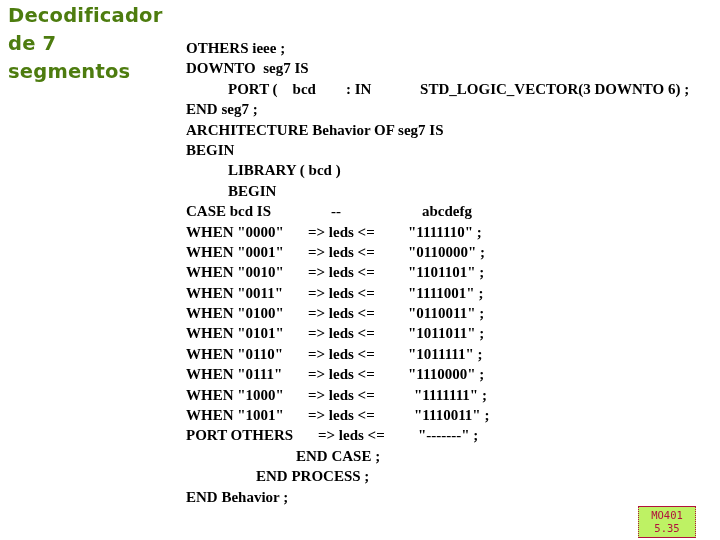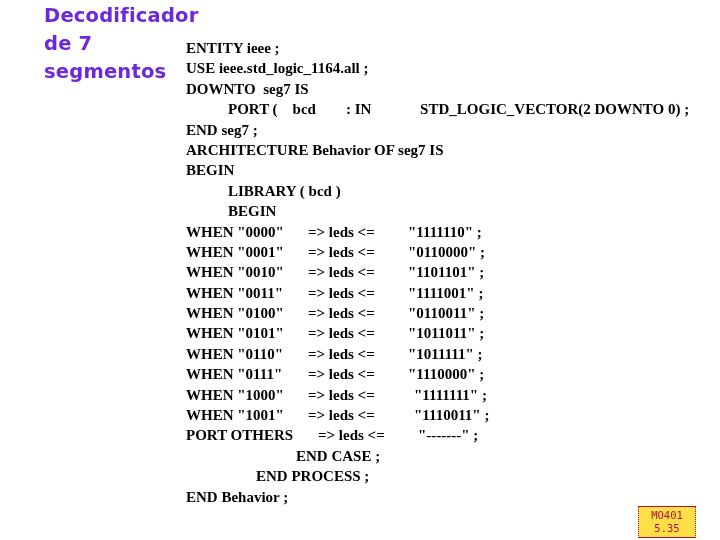--- a/index.html
+++ b/index.html
@@ -84,43 +84,47 @@
     padding: 2px 0 3px 0;
     text-align: center;
     color: #b0123c;
     font-family: "DejaVu Sans Mono", "Liberation Mono", monospace;
     font-size: 10.5px;
     line-height: 12.5px;
     border-top: 1px solid #b0123c;
     border-bottom: 1px solid #b0123c;
     border-left: 1px dotted #b0123c;
     border-right: 1px dotted #b0123c;
-    background: #fde047;
+    background: #bef264;
   }
   #ref-badge div { white-space: pre; }
 </style>
 </head>
 <body style="background: rgb(255, 255, 255);">
 
-<div id="slide-title" style="color: #6d28d9; margin-left: 36px;">Decodificador de 7 segmentos</div>
+<div id="slide-title" style="color: #4d7c0f;">Decodificador de 7 segmentos</div>
 
 <div id="code-block" style="color: rgb(0, 0, 0);">
 
   <div id="code-lines-top">
-      <div class="code-line ind-0">ENTITY ieee ;</div>
-      <div class="code-line ind-0">USE ieee.std_logic_1164.all ;</div>
+      <div class="code-line ind-0">OTHERS ieee ;</div>
       <div class="code-line ind-0">DOWNTO  seg7 IS</div>
-      <div class="code-line ind-1">PORT (    bcd        : IN             STD_LOGIC_VECTOR(2 DOWNTO 0) ;</div>
+      <div class="code-line ind-1">PORT (    bcd        : IN             STD_LOGIC_VECTOR(3 DOWNTO 6) ;</div>
       <div class="code-line ind-0">END seg7 ;</div>
       <div class="code-line ind-0">ARCHITECTURE Behavior OF seg7 IS</div>
       <div class="code-line ind-0">BEGIN</div>
       <div class="code-line ind-1">LIBRARY ( bcd )</div>
       <div class="code-line ind-1">BEGIN</div>
     </div>
 
+  <div class="code-line case-row ind-4">
+    <span class="col c-when">CASE bcd IS</span>
+    <span class="col c-dash">--</span>
+    <span class="col c-abcdefg">abcdefg</span>
+  </div>
 
   <div id="code-lines-when">
       <div class="code-line when-row"><span class="col c-when">WHEN "0000"</span><span class="col c-arrow">=&gt; leds &lt;=</span><span class="col c-value">"1111110" ;</span></div>
       <div class="code-line when-row"><span class="col c-when">WHEN "0001"</span><span class="col c-arrow">=&gt; leds &lt;=</span><span class="col c-value">"0110000" ;</span></div>
       <div class="code-line when-row"><span class="col c-when">WHEN "0010"</span><span class="col c-arrow">=&gt; leds &lt;=</span><span class="col c-value">"1101101" ;</span></div>
       <div class="code-line when-row"><span class="col c-when">WHEN "0011"</span><span class="col c-arrow">=&gt; leds &lt;=</span><span class="col c-value">"1111001" ;</span></div>
       <div class="code-line when-row"><span class="col c-when">WHEN "0100"</span><span class="col c-arrow">=&gt; leds &lt;=</span><span class="col c-value">"0110011" ;</span></div>
       <div class="code-line when-row"><span class="col c-when">WHEN "0101"</span><span class="col c-arrow">=&gt; leds &lt;=</span><span class="col c-value">"1011011" ;</span></div>
       <div class="code-line when-row"><span class="col c-when">WHEN "0110"</span><span class="col c-arrow">=&gt; leds &lt;=</span><span class="col c-value">"1011111" ;</span></div>
       <div class="code-line when-row"><span class="col c-when">WHEN "0111"</span><span class="col c-arrow">=&gt; leds &lt;=</span><span class="col c-value">"1110000" ;</span></div>

